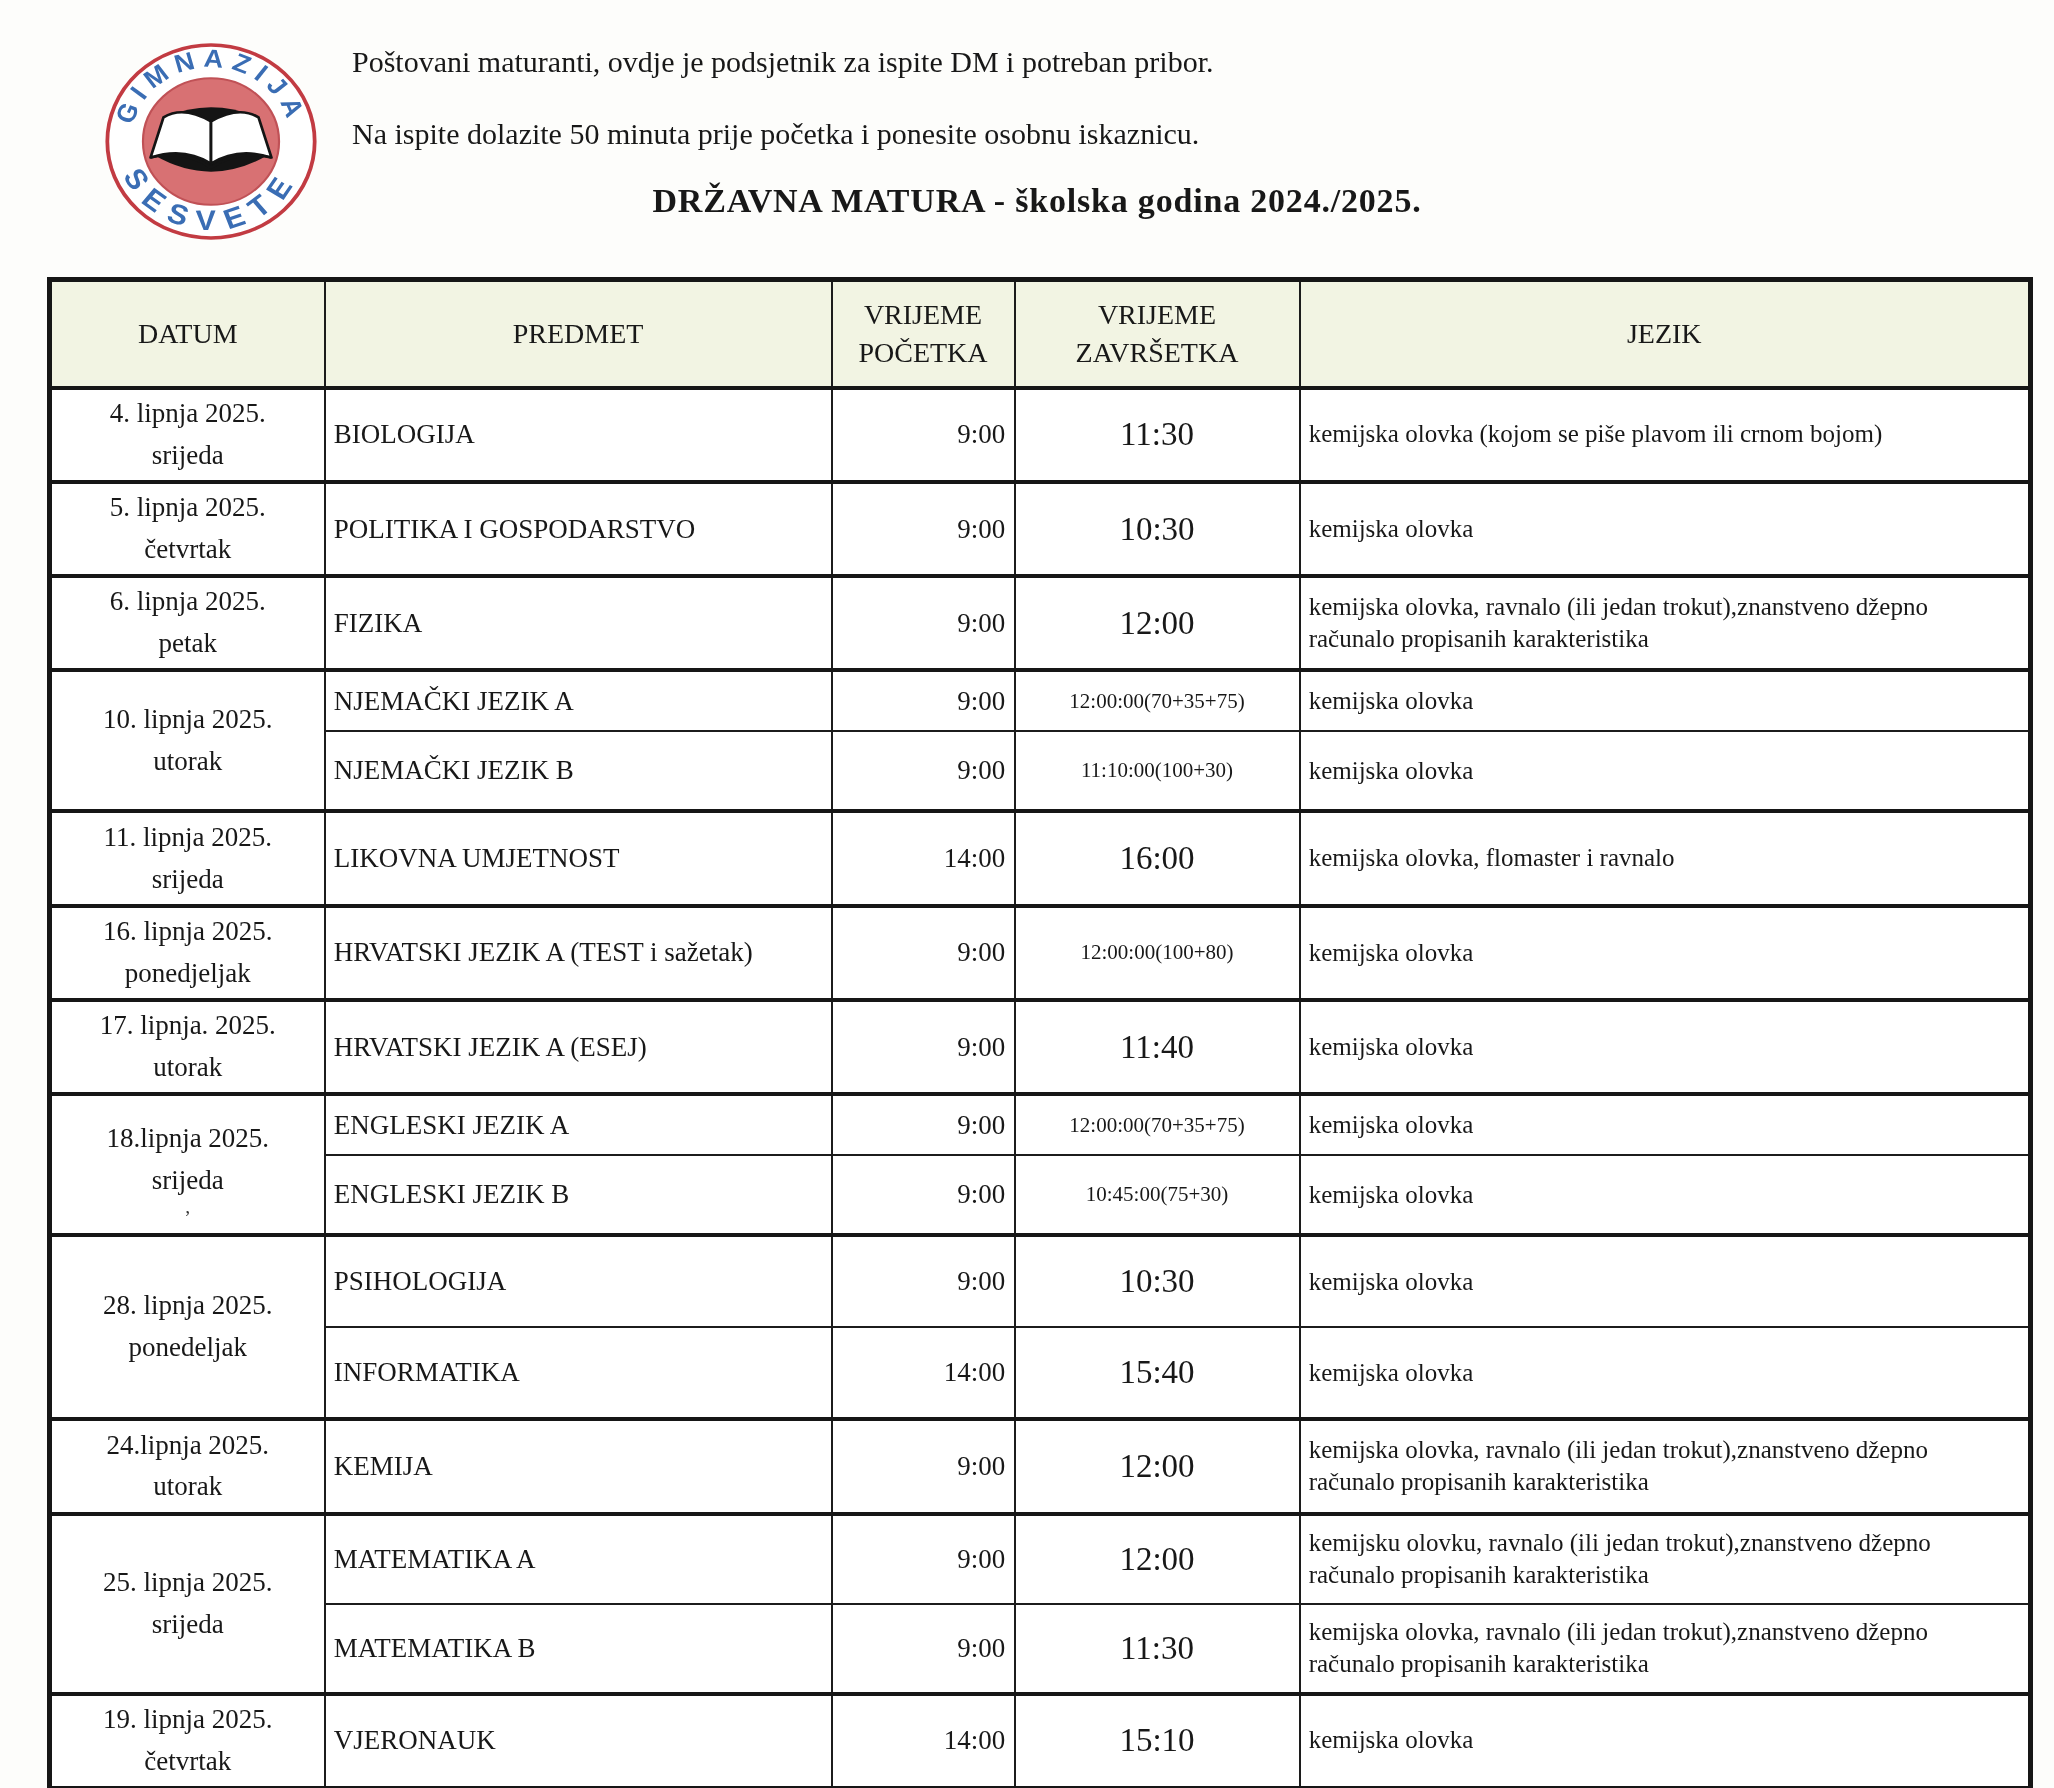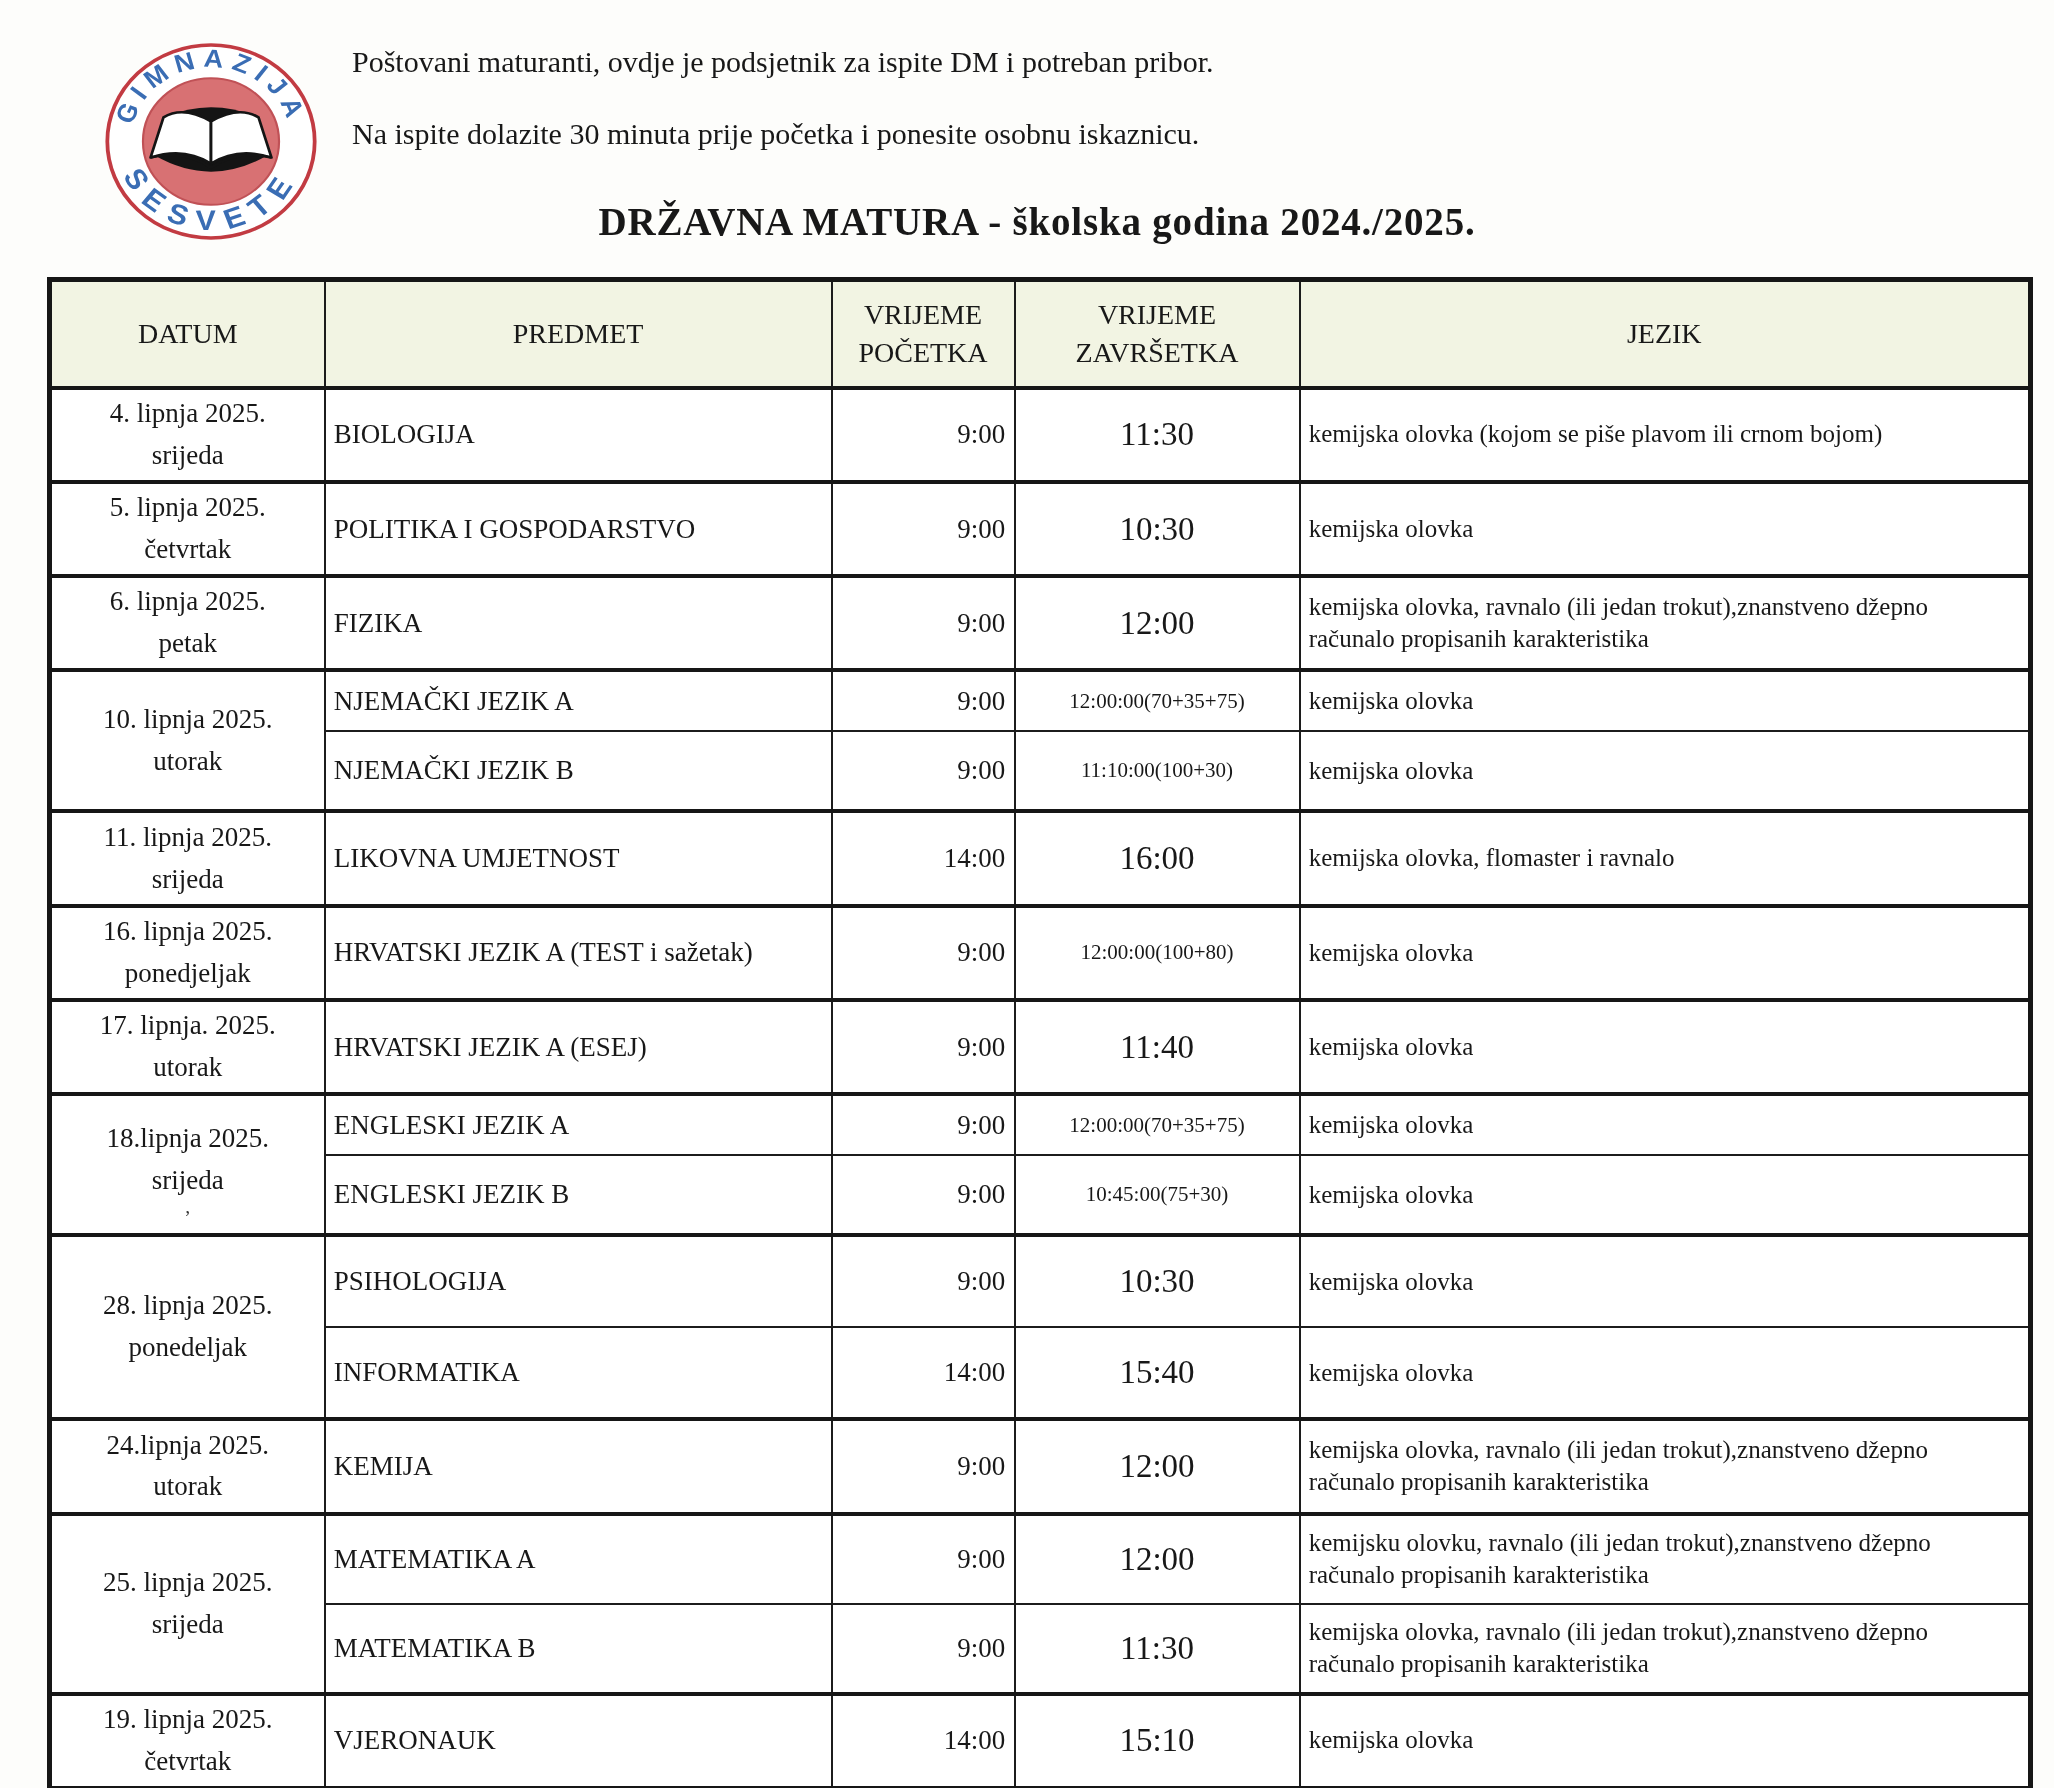--- a/index.html
+++ b/index.html
@@ -11,21 +11,21 @@
     font-family:"Liberation Serif", serif;
     color:#181818;
     overflow:hidden;
   }
   
   .logo{position:absolute;left:103px;top:41px;width:216px;height:201px;}
   .intro{position:absolute;left:352px;top:43px;width:1146px;}
   .intro p{margin:0 0 34px 0;font-size:30px;line-height:1.25;}
   .title{
     position:absolute;left:47px;top:182px;width:1980px;
-    text-align:center;font-size:39px;font-weight:bold;letter-spacing:0.8px;margin-top:17px;
+    text-align:center;font-size:34px;font-weight:bold;letter-spacing:0.8px;
   }
   
   table.sched{
     position:absolute;left:47px;top:277px;width:1980px;
     border-collapse:collapse;table-layout:fixed;background:#fff;
     border:5.7px solid #161616;
   }
   .sched th,.sched td{
     border:2.5px solid #1c1c1c;
     padding:3.3px 8.2px;
@@ -76,21 +76,21 @@
     <text font-family="Liberation Sans, sans-serif" font-size="25" font-weight="bold" fill="#3a6db4" letter-spacing="7">
       <textPath href="#arcTop" startOffset="50%" text-anchor="middle">GIMNAZIJA</textPath>
     </text>
     <text font-family="Liberation Sans, sans-serif" font-size="28" font-weight="bold" fill="#3a6db4" letter-spacing="11">
       <textPath href="#arcBottom" startOffset="50%" text-anchor="middle">SESVETE</textPath>
     </text>
   </svg>
 
   <div class="intro">
     <p>Poštovani maturanti, ovdje je podsjetnik za ispite DM i potreban pribor.</p>
-    <p>Na ispite dolazite 30 minuta prije početka i ponesite osobnu iskaznicu.</p>
+    <p>Na ispite dolazite 50 minuta prije početka i ponesite osobnu iskaznicu.</p>
   </div>
 
   <div class="title">DRŽAVNA MATURA - školska godina 2024./2025.</div>
 
   <table class="sched">
     <colgroup>
       <col style="width:275px">
         <col style="width:507px">
         <col style="width:183px">
       <col style="width:285px">

